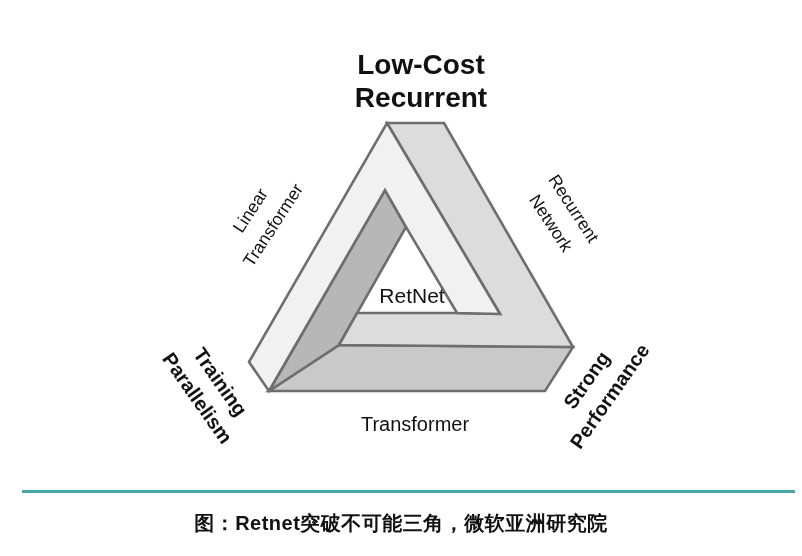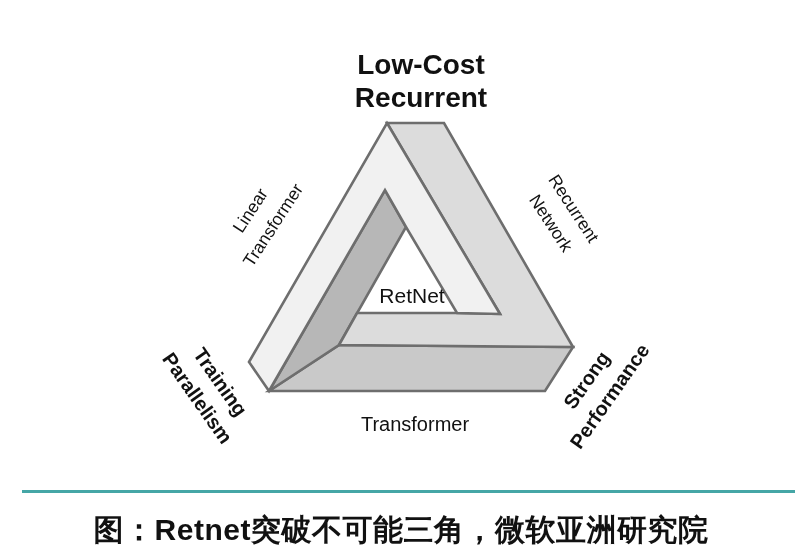--- a/index.html
+++ b/index.html
@@ -16,21 +16,21 @@
   .right-edge-label{left:562px;top:216px;font-size:17.5px;line-height:27px;
     transform:translate(-50%,-50%) rotate(57deg);}
   .bl-label{left:209px;top:390px;font-size:20px;font-weight:bold;line-height:28px;
     transform:translate(-50%,-50%) rotate(55deg);}
   .br-label{left:598px;top:388px;font-size:20px;font-weight:bold;line-height:28px;
     transform:translate(-50%,-50%) rotate(-55deg);}
   .center-label{left:412px;top:296px;font-size:21px;}
   .bottom-label{left:415px;top:424px;font-size:20px;}
   .divider{position:absolute;left:22px;top:490px;width:773px;height:3px;}
   .caption{position:absolute;left:0;top:510px;width:802px;text-align:center;
-    font-size:30px;font-weight:bold;letter-spacing:0.5px;}
+    font-size:20px;font-weight:bold;letter-spacing:0.5px;}
 </style>
 </head>
 <body>
 
 <div class="canvas" style="color: rgb(17, 17, 17);">
 
   <svg class="tri-svg" width="802" height="556" viewBox="0 0 802 556">
     <g stroke-width="2.6" stroke-linejoin="miter">
 
       <polygon stroke="#6e6e6e" points="339,345 573,347 545,391 269,391" fill="#c9c9c9"></polygon>

